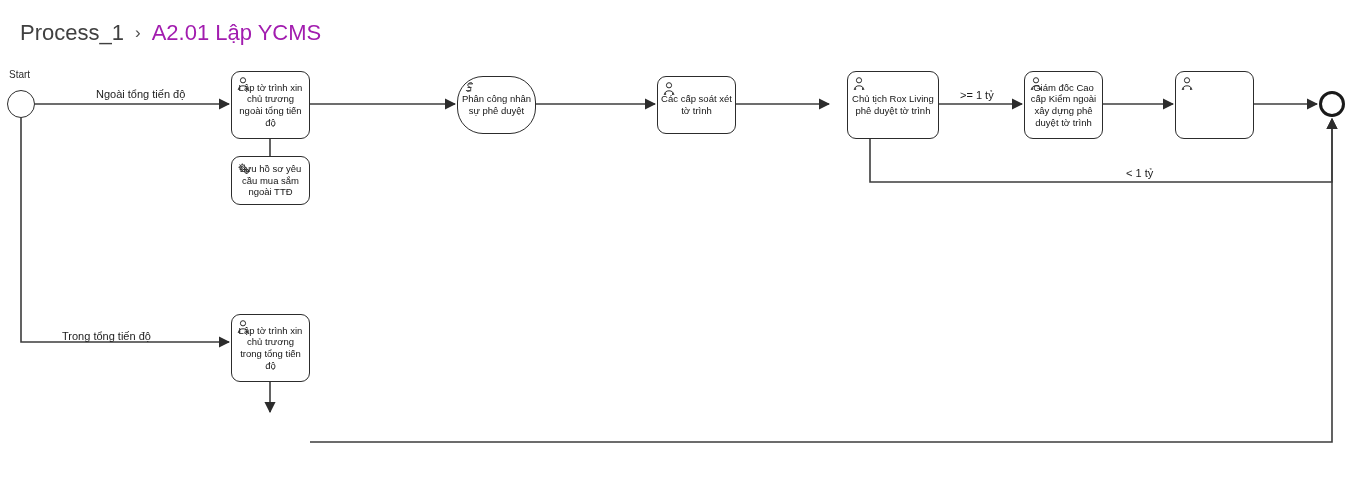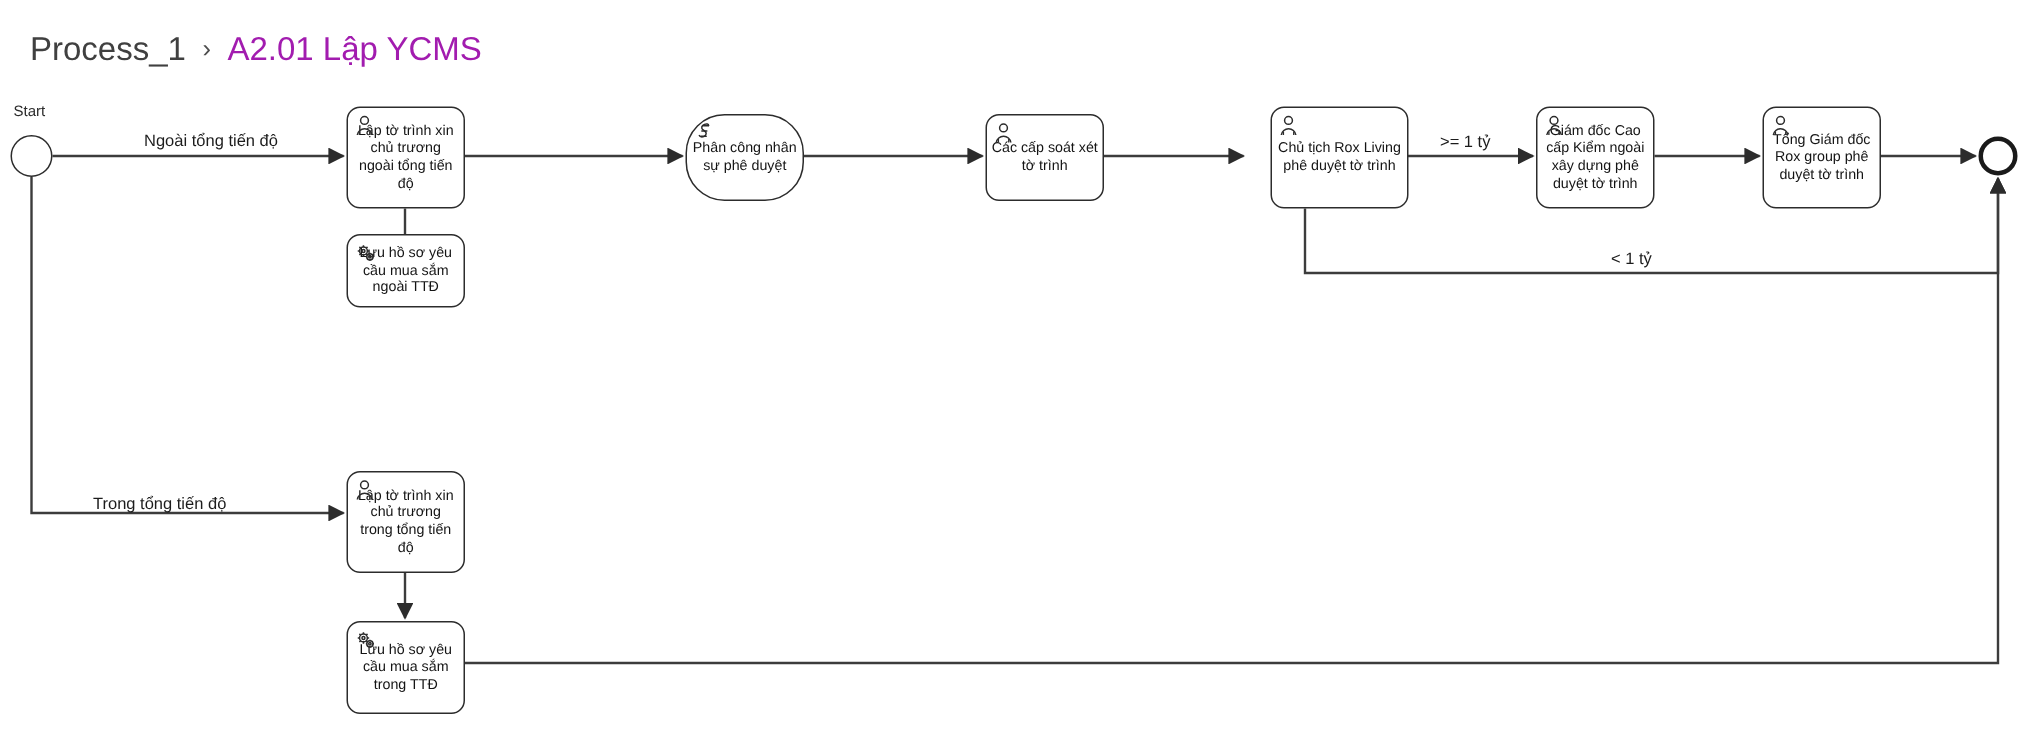--- a/index.html
+++ b/index.html
@@ -242,50 +242,34 @@
       </svg>
       <div class="task-label">Giám đốc Cao cấp Kiểm ngoài xây dựng phê duyệt tờ trình</div>
     </div>
 
     <div class="task" style="left:1175px; top:15px; width:79px; height:68px;">
       <svg class="task-icon" viewBox="0 0 16 16">
         <circle cx="7" cy="4.3" r="2.6" fill="none" stroke="#2c2c2c" stroke-width="1"></circle>
         <path d="M2.2 14 a4.9 4.9 0 0 1 9.7 0" fill="none" stroke="#2c2c2c" stroke-width="1"></path>
         <path d="M3.6 14 v-2.4 M10.5 14 v-2.4" stroke="#2c2c2c" stroke-width="0.9" fill="none"></path>
       </svg>
-      <div class="task-label">Tổng Giám đốc Rox group phê duyệt tờ trình</div>
     </div>
 
     <div class="task" style="left:231px; top:258px; width:79px; height:68px;">
       <svg class="task-icon" viewBox="0 0 16 16">
         <circle cx="7" cy="4.3" r="2.6" fill="none" stroke="#2c2c2c" stroke-width="1"></circle>
         <path d="M2.2 14 a4.9 4.9 0 0 1 9.7 0" fill="none" stroke="#2c2c2c" stroke-width="1"></path>
         <path d="M3.6 14 v-2.4 M10.5 14 v-2.4" stroke="#2c2c2c" stroke-width="0.9" fill="none"></path>
       </svg>
       <div class="task-label">Lập tờ trình xin chủ trương trong tổng tiến độ</div>
     </div>
 
-    <div class="task" style="left:231px; top:358px; width:79px; height:62px;">
-      <svg class="task-icon" viewBox="0 0 16 16">
-        <g fill="none" stroke="#2c2c2c" stroke-width="1">
-          <circle cx="6.3" cy="6.3" r="2.6"></circle>
-          <circle cx="6.3" cy="6.3" r="1"></circle>
-          <path d="M6.3 2.5 v1.2 M6.3 8.9 v1.2 M2.5 6.3 h1.2 M8.9 6.3 h1.2
-                   M3.6 3.6 l0.85 0.85 M8.15 8.15 l0.85 0.85
-                   M9 3.6 l-0.85 0.85 M4.45 8.15 l-0.85 0.85"></path>
-          <circle cx="10.6" cy="10.2" r="2.1"></circle>
-          <circle cx="10.6" cy="10.2" r="0.8"></circle>
-          <path d="M10.6 7.5 v0.9 M10.6 12 v0.9 M7.9 10.2 h0.9 M12.4 10.2 h0.9"></path>
-        </g>
-      </svg>
-      <div class="task-label">Lưu hồ sơ yêu cầu mua sắm trong TTĐ</div>
-    </div>
 
     <div class="edge-label" style="left:84px; top:32px;">Ngoài tổng tiến độ</div>
 
     <div class="edge-label" style="left:948px; top:33px;">&gt;= 1 tỷ</div>
 
-    <div class="edge-label" style="left:1062px; top:111px;">&lt; 1 tỷ</div>
+    <div class="edge-label" style="left:1114px; top:111px;">&lt; 1 tỷ</div>
 
     <div class="edge-label" style="left:50px; top:274px;">Trong tổng tiến độ</div>
 
   </div>
 </div>
 
 </body></html>

